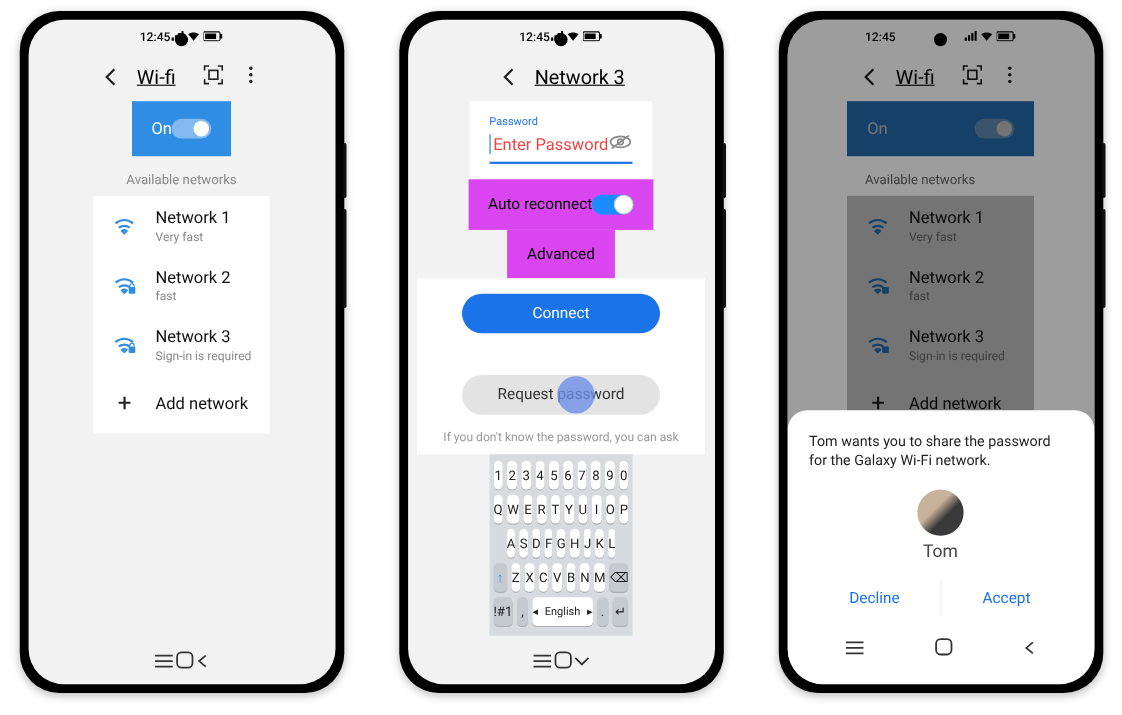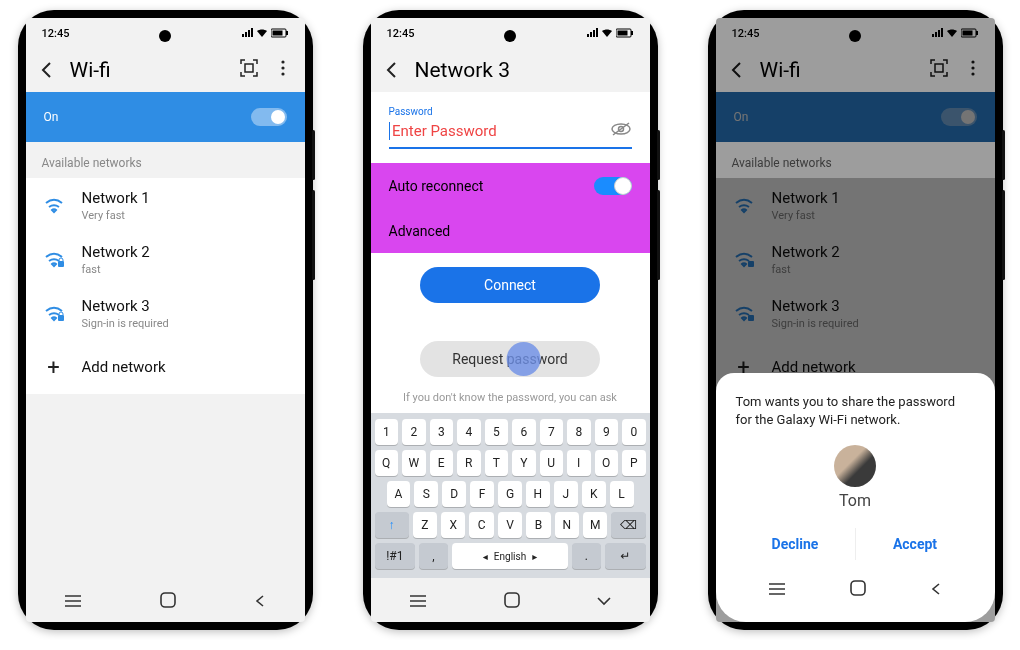--- a/index.html
+++ b/index.html
@@ -1,29 +1,29 @@
 <!DOCTYPE html>
 <html><head>
 <meta charset="utf-8">
 <style>
   * { box-sizing: border-box; margin: 0; padding: 0; font-family: -apple-system, BlinkMacSystemFont, "Segoe UI", Roboto, sans-serif; }
   body { background: #fff; padding: 10px; display: flex; justify-content: center; gap: 50px; }
   .phone { width: 295px; height: 620px; border-radius: 36px; background: #000; padding: 8px; position: relative; box-shadow: 0 2px 8px rgba(0,0,0,0.25); }
   .phone::after { content:""; position:absolute; right:-2px; top:120px; width:3px; height:50px; background:#111; border-radius:2px; }
   .phone::before { content:""; position:absolute; right:-2px; top:180px; width:3px; height:90px; background:#111; border-radius:2px; }
-  .screen { width:100%; height:100%; background:#f2f2f2; border-radius:4px; overflow:hidden; position:relative; display:flex; flex-direction:column; }
+  .screen { width:100%; height:100%; background:#f2f2f2; border-radius:32px; overflow:hidden; position:relative; display:flex; flex-direction:column;align-items:center; }
   .notch { position:absolute; top:12px; left:50%; transform:translateX(-50%); width:12px; height:12px; background:#000; border-radius:50%; z-index:10; }
   .statusbar { height:30px; display:flex; align-items:center; padding:0 16px; font-size:11px; font-weight:500; color:#000; }
   .statusbar .right { margin-left:auto; display:flex; gap:3px; align-items:center; }
   .sicon { display:inline-block; }
   .appbar { height:44px; display:flex; align-items:center; padding:0 10px; gap:12px; }
-  .appbar .title { font-size:21px; font-weight:400; }
+  .appbar .title { font-size:18px; font-weight:400;text-decoration:underline; }
   .appbar .spacer { flex:1; }
   .back { width:22px; height:22px; display:inline-flex; align-items:center; justify-content:center; }
-  .toggle-card { background:#2f8de4; color:#fff; height:50px; display:flex; align-items:center; padding:0 18px; font-size:12px; }
+  .toggle-card { background:#2f8de4; color:#fff; height:50px; display:flex; align-items:center; padding:0 18px; font-size:15px; }
   .switch { width:36px; height:18px; border-radius:10px; background:rgba(255,255,255,0.4); position:relative; }
   .switch::after { content:""; position:absolute; width:14px; height:14px; background:#fff; border-radius:50%; top:2px; right:2px; }
   .switch-blue { width:38px; height:18px; border-radius:10px; background:#1a8cff; position:relative; }
   .switch-blue::after { content:""; position:absolute; width:16px; height:16px; background:#fff; border:1px solid #ccc; border-radius:50%; top:0px; right:0px; }
   .section-label { font-size:12px; color:#888; padding:14px 16px 8px; }
   .list { background:#fff; }
   .row { display:flex; align-items:center; padding:10px 16px; gap:16px; min-height:54px; }
   .wifi-icon { width:24px; height:24px; color:#2f8de4; position:relative; }
   .row .info { display:flex; flex-direction:column; }
   .row .name { font-size:15px; color:#111; }
@@ -48,21 +48,21 @@
   .key.wide { flex:1.4; }
   .key.dark { background:#c5cad1; }
   .key.space { flex:4; font-size:10px; display:flex; align-items:center; justify-content:center; gap:6px; }
   .overlay { position:absolute; inset:0; background:rgba(0,0,0,0.35); z-index:5; }
   .dimmed { filter:brightness(0.7); }
   .sheet { position:absolute; bottom:0; left:0; right:0; background:#fff; border-radius:18px 18px 30px 30px; padding:20px 20px 12px; z-index:6; }
   .sheet-text { font-size:13px; color:#222; line-height:1.4; }
   .avatar { width:42px; height:42px; border-radius:50%; margin:16px auto 4px; display:block; background:linear-gradient(135deg,#c9b29b 40%,#3a3a3a 60%); }
   .avatar-name { text-align:center; font-size:16px; color:#444; }
   .sheet-actions { display:flex; margin-top:18px; }
-  .sheet-actions div { flex:1; text-align:center; color:#1a73e8; font-size:14px; font-weight:700; padding:8px 0; }
+  .sheet-actions div { flex:1; text-align:center; color:#1a73e8; font-size:14px; font-weight:400; padding:8px 0; }
   .sheet-actions .divider { width:1px; background:#eee; flex:0 0 1px; }
 </style>
 </head>
 <body>
 
 <div class="phone">
   <div class="screen">
     <div class="notch"></div>
     <div class="statusbar">
       <span>12:45</span>

